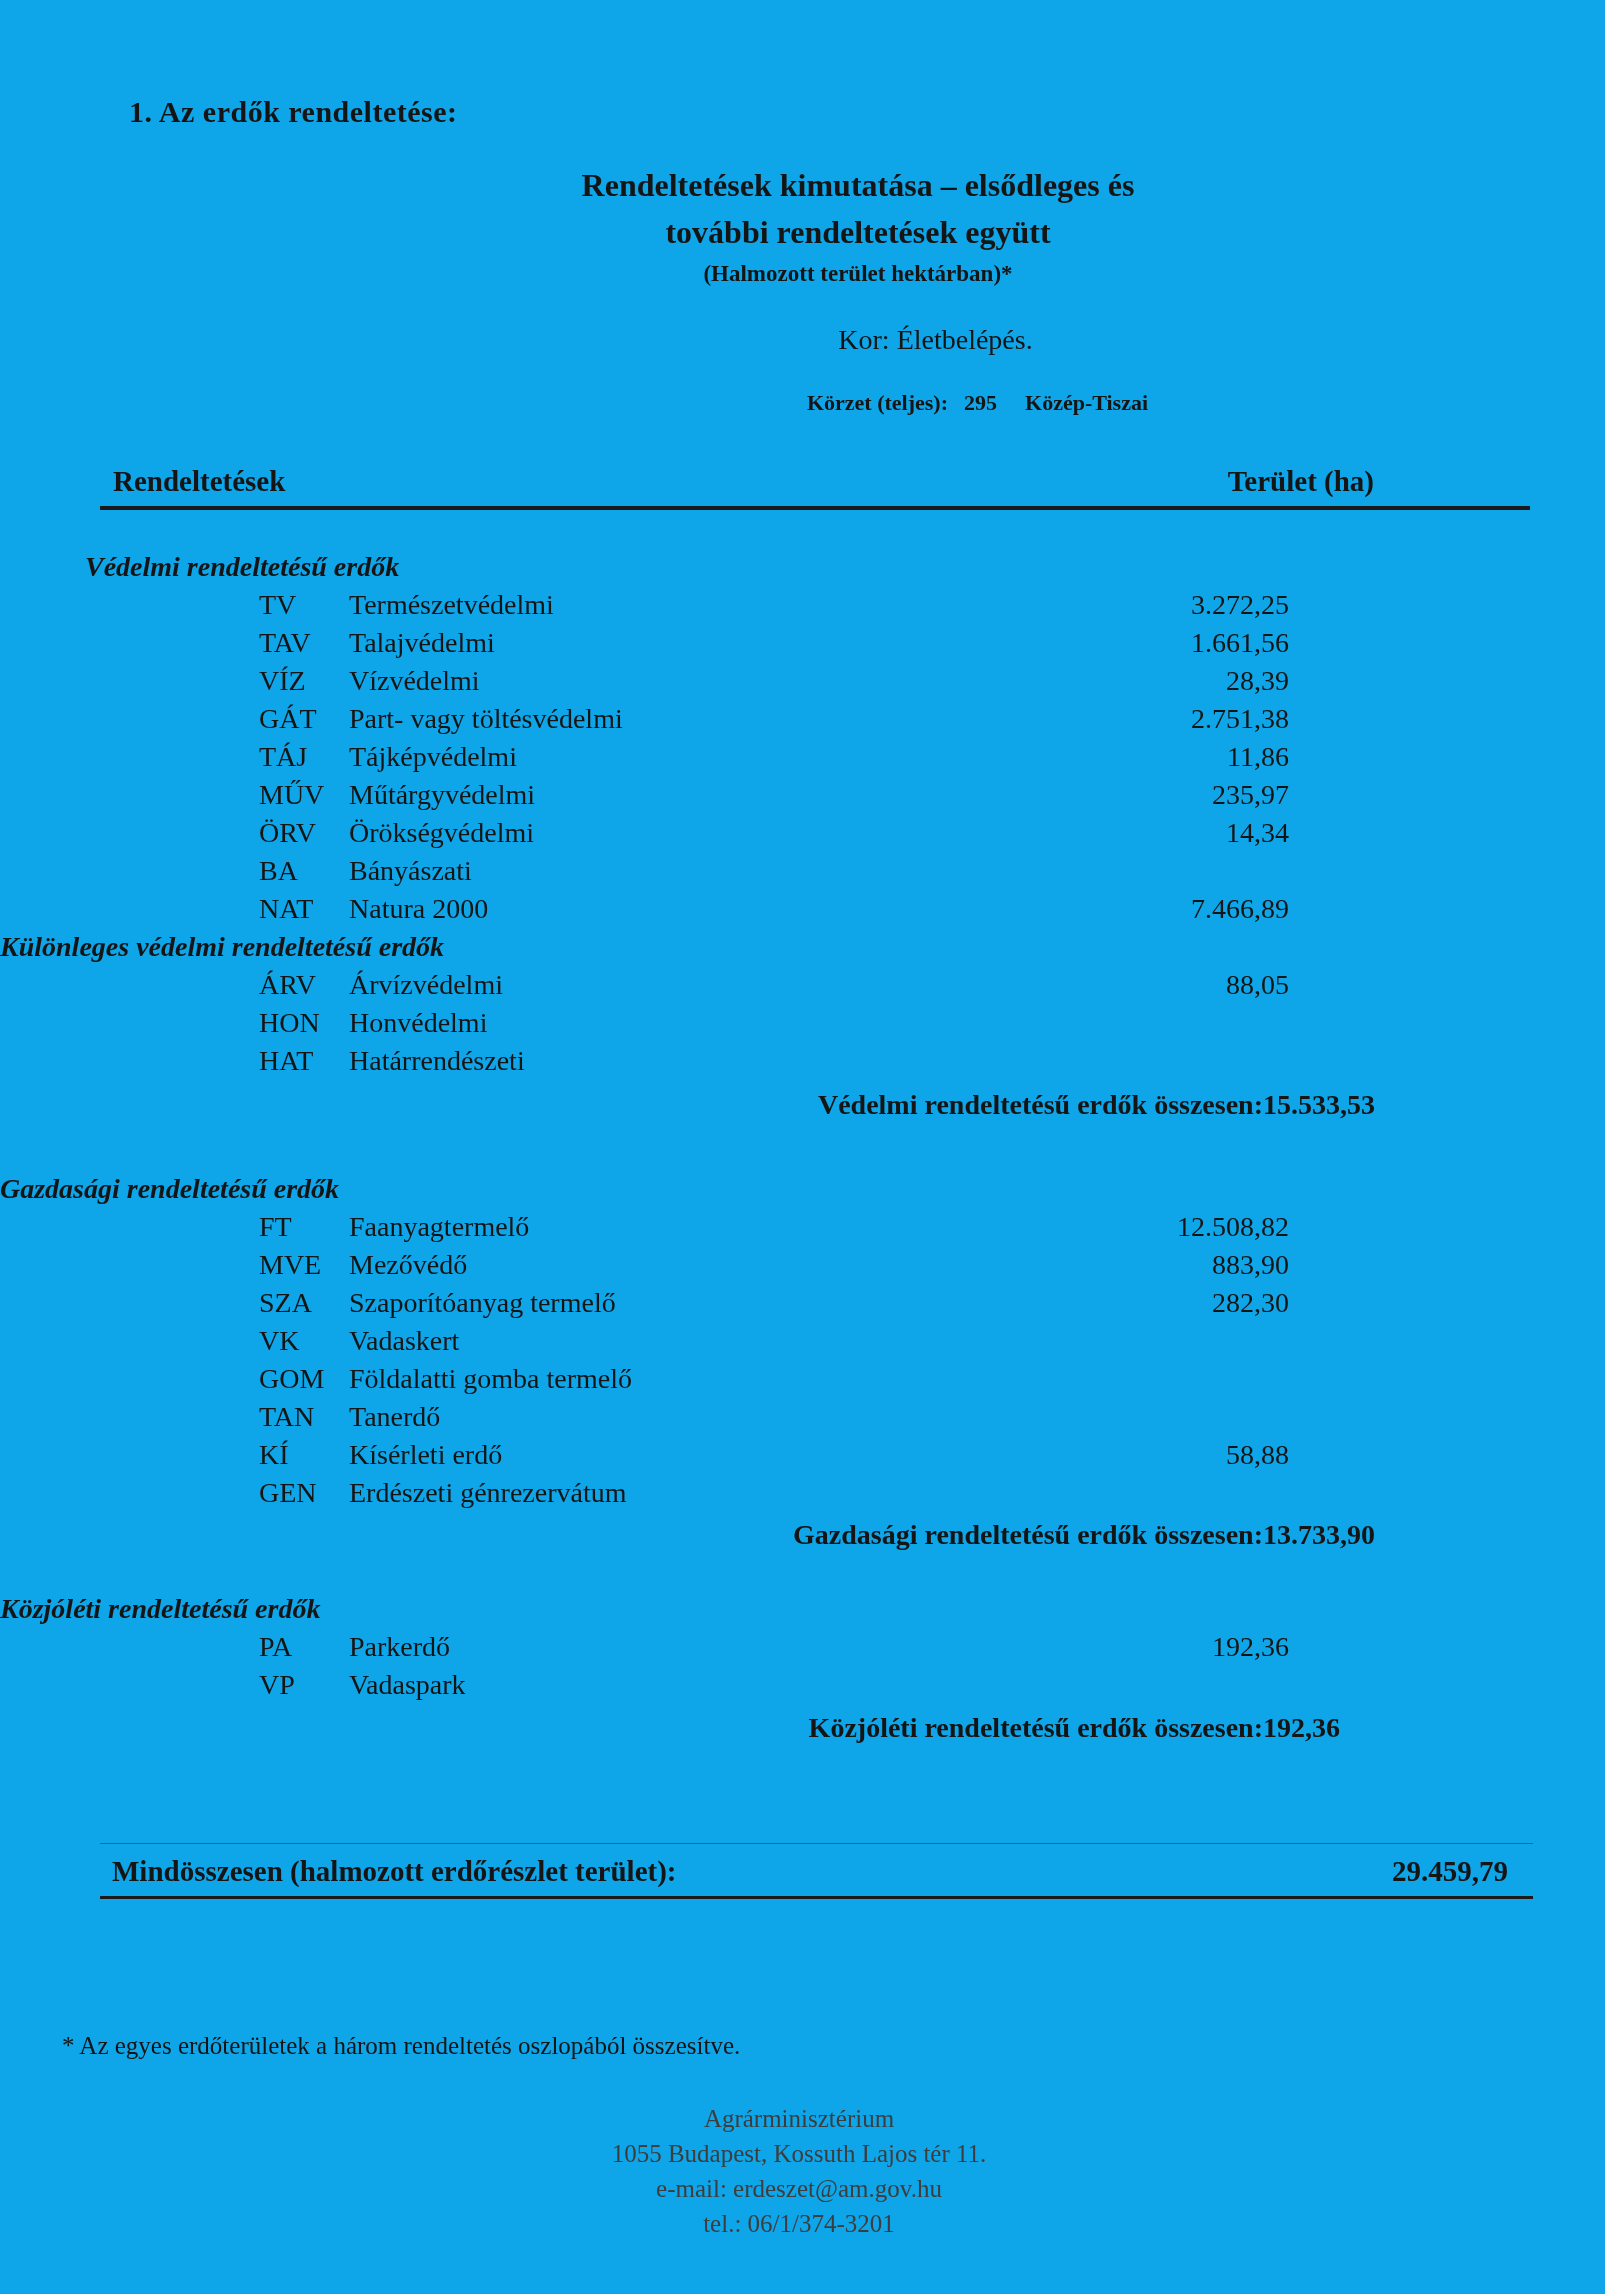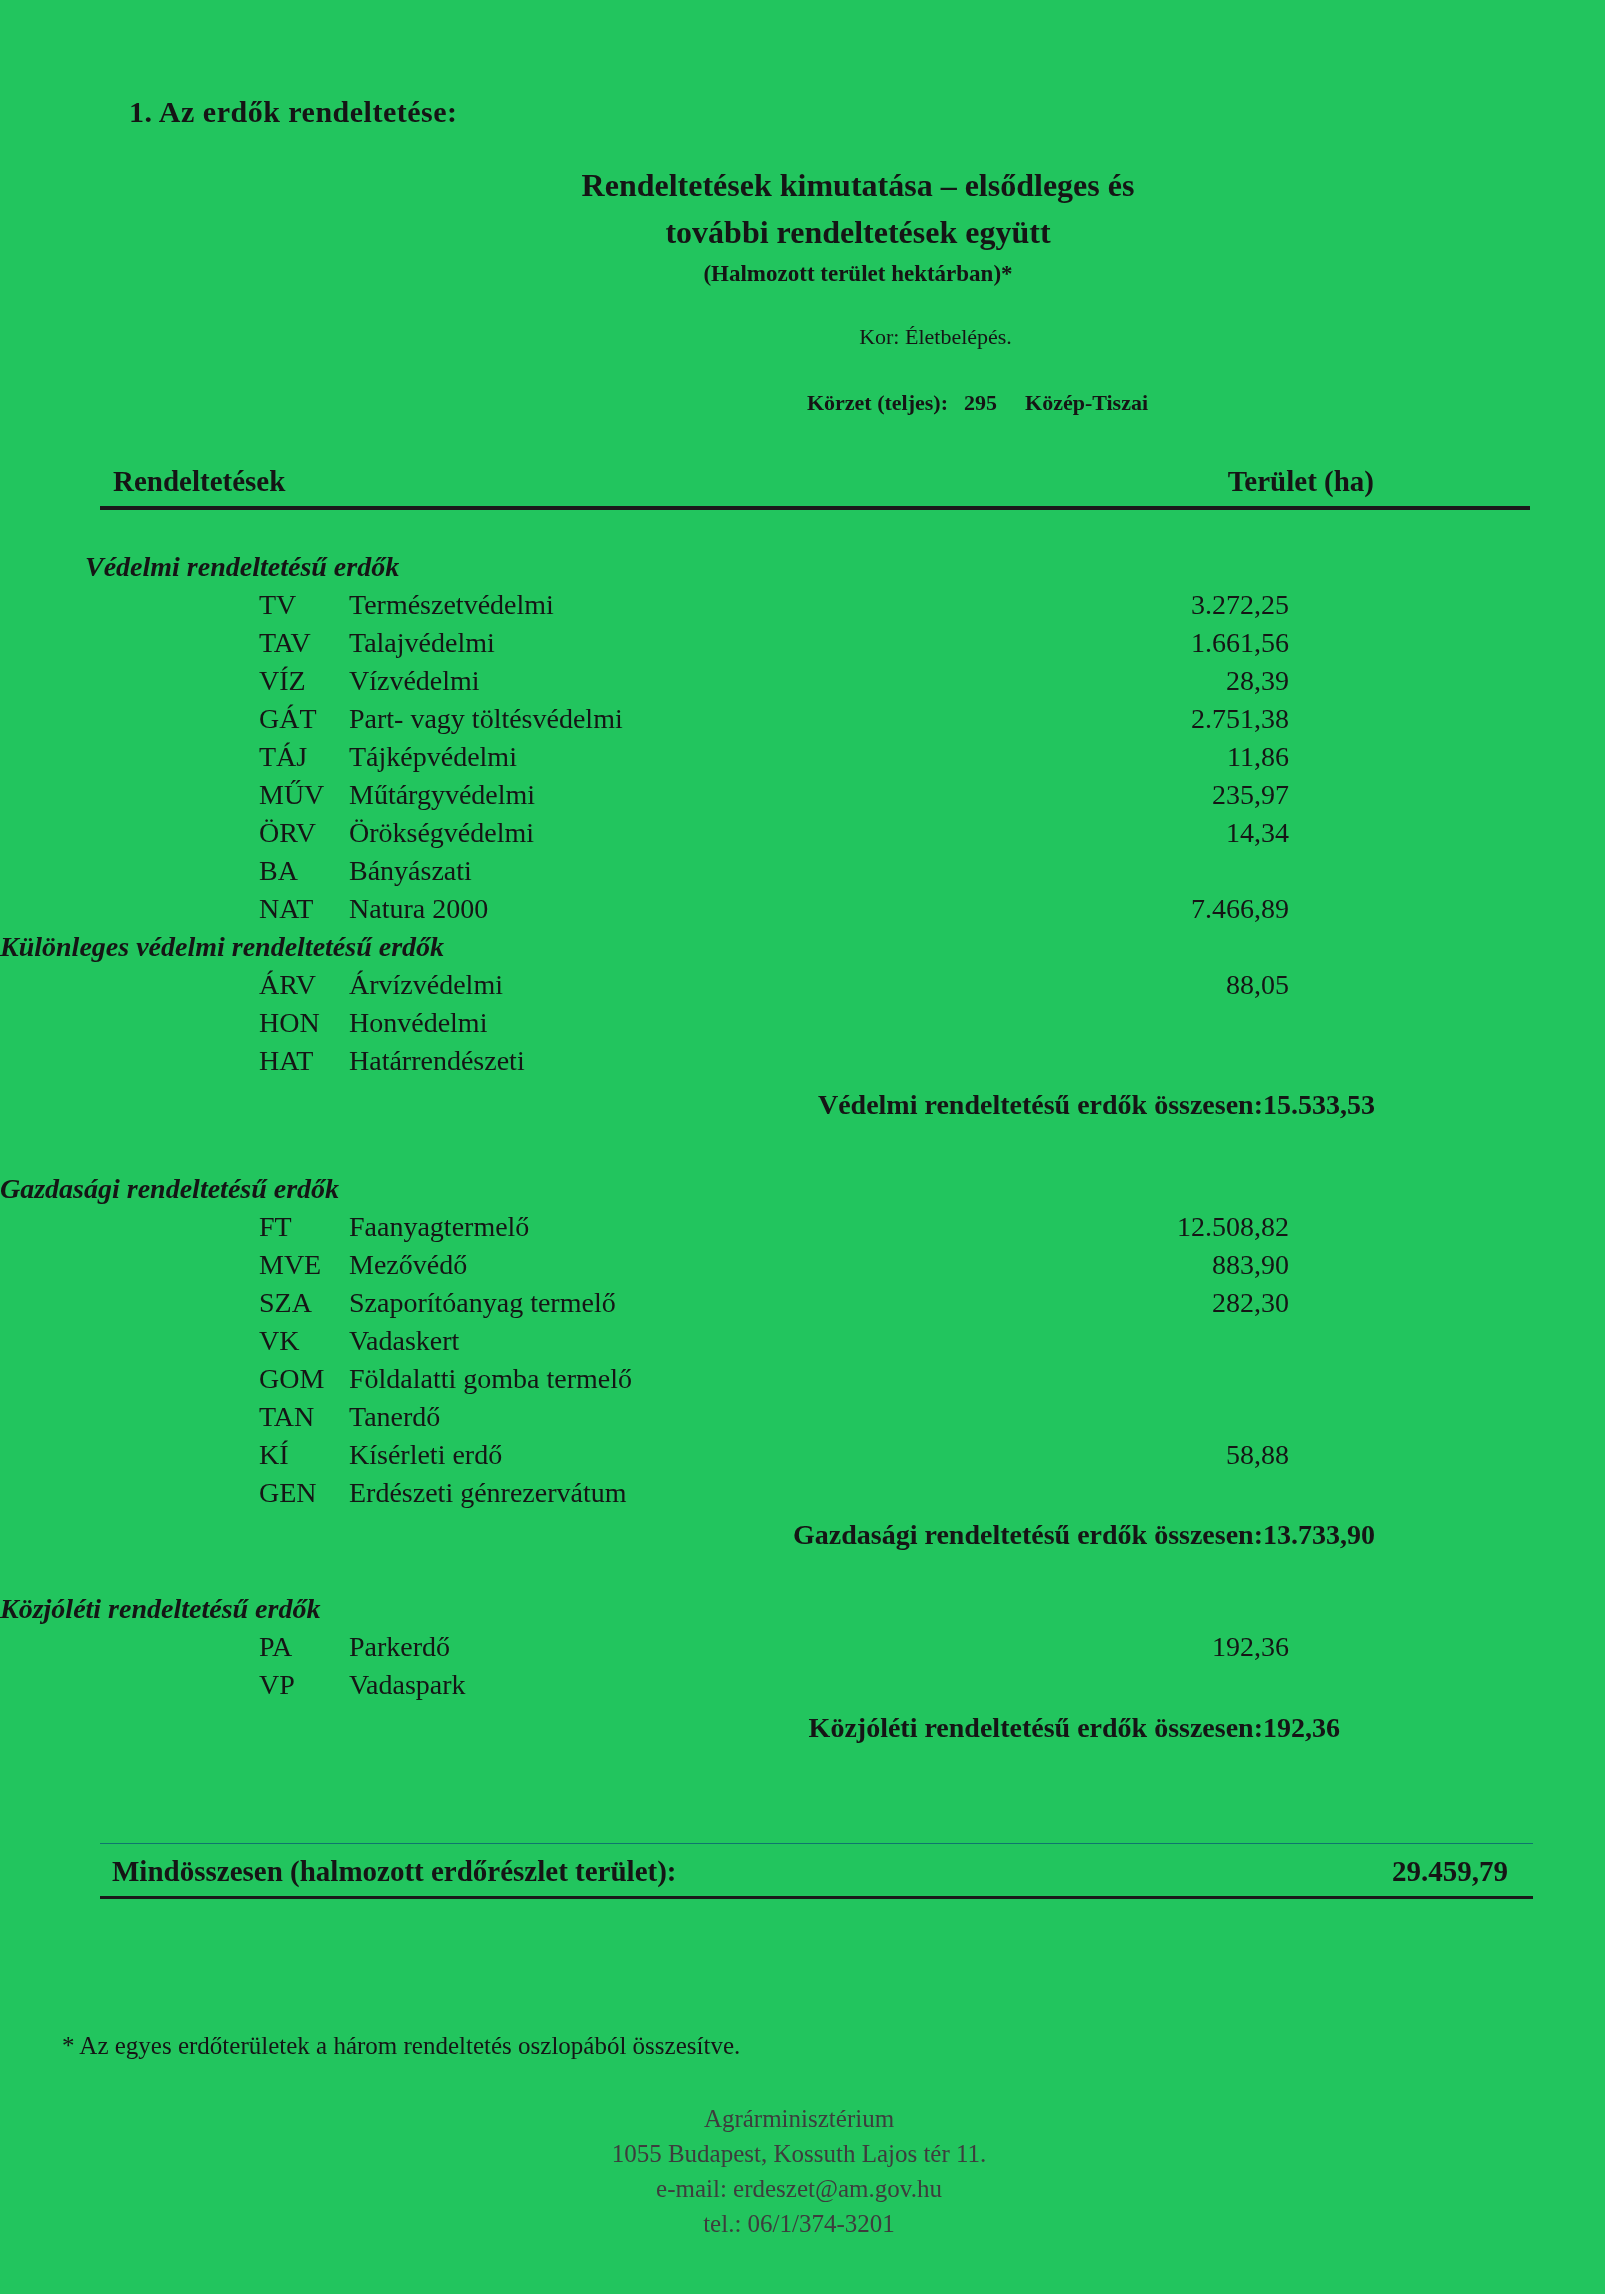--- a/index.html
+++ b/index.html
@@ -1,37 +1,37 @@
 <!DOCTYPE html>
 <html lang="hu"><head>
 <meta charset="utf-8">
 <style>
   html,body { margin:0; padding:0; background:#e8e8e8; }
   .page {
     position:relative;
     width:1606px; height:2294px;
-    background:#22c55e;
+    background:#0ea5e9;
     font-family:"Liberation Serif", serif;
     color:#151515;
     overflow:hidden;
     margin:0 auto;
   }
   .doc-heading {
     position:absolute; left:129px; top:95px;
     font-size:30px; font-weight:bold; letter-spacing:0.5px;
   }
   .title-block {
     position:absolute; left:455px; top:162px; width:806px;
     text-align:center; font-weight:bold;
   }
   .title-line { font-size:32px; line-height:47px; }
   .subtitle   { font-size:23px; line-height:30px; margin-top:3px; }
   .age-line {
     position:absolute; left:637px; top:324px; width:597px;
-    text-align:center; font-size:22px;
+    text-align:center; font-size:28px;
   }
   .district-line {
     position:absolute; left:679px; top:390px; width:597px;
     text-align:center; font-size:22px; font-weight:bold;
   }
   .district-code { margin-left:16px; }
   .district-name { margin-left:28px; }
 
   .table-header {
     position:absolute; left:100px; top:458px; width:1430px; height:48px;

